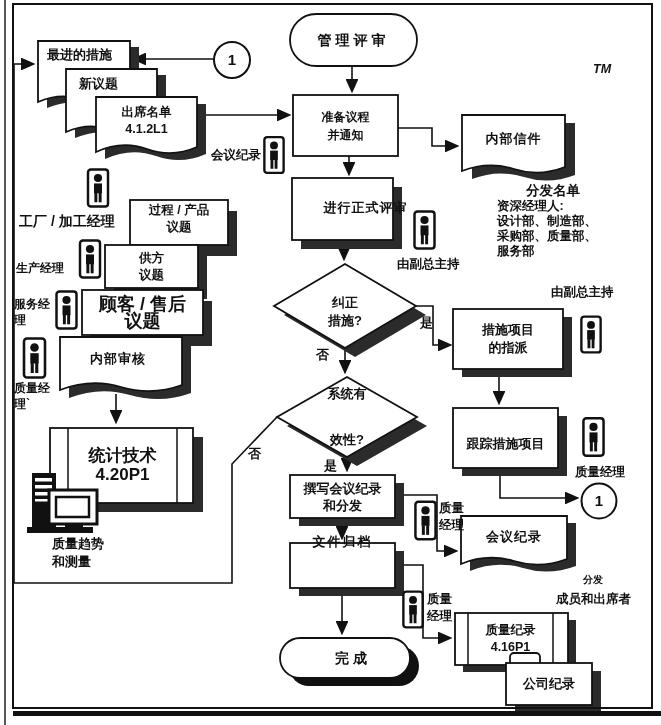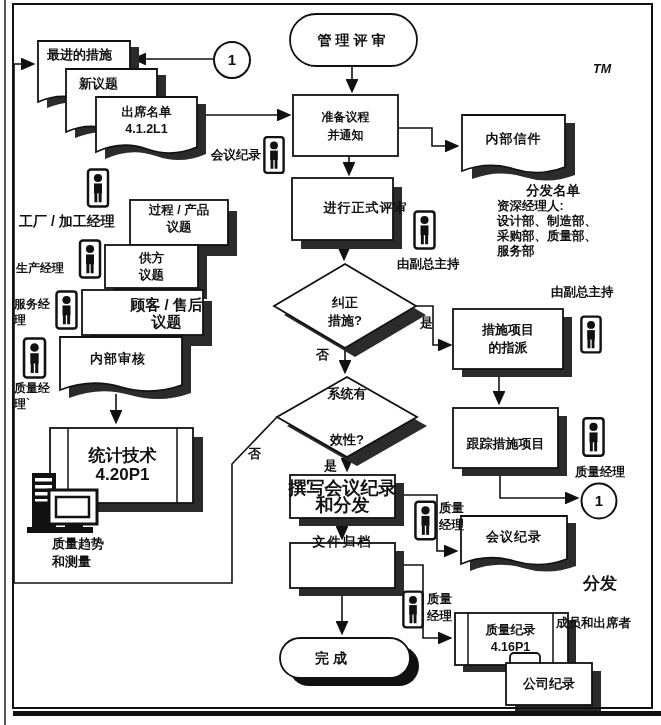--- a/index.html
+++ b/index.html
@@ -211,21 +211,21 @@
 </div>
 <div class="t" style="left:16px;top:261px;font-size:12px;">生产经理</div>
 <div class="t c" style="left:105px;top:245px;width:93px;height:43px;font-size:12.5px;line-height:17px;">
   <span>供方</span>
   <span>议题</span>
 </div>
 <div class="t" style="left:14px;top:296px;font-size:12px;line-height:16px;">
   <div>服务经</div>
   <div>理</div>
 </div>
-<div class="t c" style="left:82px;top:290px;width:121px;height:45px;font-size:15px;line-height:17px;margin-left:24px;">
+<div class="t c" style="left:82px;top:290px;width:121px;height:45px;font-size:18px;line-height:17px;">
   <span>顾客 / 售后</span>
   <span>议题</span>
 </div>
 <div class="t" style="left:90px;top:351px;font-size:13px;letter-spacing:1px;">内部审核</div>
 <div class="t" style="left:14px;top:381px;font-size:12px;line-height:15.5px;">
   <div>质量经</div>
   <div>理`</div>
 </div>
 
 <div class="t c" style="left:295px;top:282px;width:100px;height:48px;font-size:13px;line-height:18px;justify-content:flex-end;">
@@ -245,46 +245,46 @@
   <span>系统有</span>
   <span>效性?</span>
 </div>
 <div class="t" style="left:248px;top:446px;font-size:13px;">否</div>
 <div class="t" style="left:324px;top:458px;font-size:13px;">是</div>
 
 <div class="t c" style="left:453px;top:408px;width:105px;height:71px;font-size:13px;">跟踪措施项目</div>
 <div class="t" style="left:575px;top:465px;font-size:12.5px;">质量经理</div>
 <div class="t c" style="left:581px;top:483px;width:36px;height:36px;font-size:15px;">1</div>
 
-<div class="t c" style="left:290px;top:475px;width:105px;height:43px;font-size:18px;line-height:17px;text-align:center;">
+<div class="t c" style="left:290px;top:475px;width:105px;height:43px;font-size:13px;line-height:17px;text-align:center;">
   <span>撰写会议纪录</span>
   <span>和分发</span>
 </div>
 <div class="t" style="left:439px;top:500px;font-size:12.5px;line-height:17px;">
   <div>质量</div>
   <div>经理</div>
 </div>
 <div class="t c" style="left:461px;top:514px;width:106px;height:46px;font-size:13px;letter-spacing:1px;">会议纪录</div>
 
 <div class="t c" style="left:290px;top:519px;width:105px;height:45px;font-size:13px;letter-spacing:2px;">文件归档</div>
 <div class="t" style="left:427px;top:591px;font-size:12.5px;line-height:17px;">
   <div>质量</div>
   <div>经理</div>
 </div>
 
-<div class="t" style="left:583px;top:574px;font-size:17px;">分发</div>
-<div class="t" style="left:556px;top:592px;font-size:12.5px;margin-top:24px;">成员和出席者</div>
+<div class="t" style="left:583px;top:574px;font-size:10px;">分发</div>
+<div class="t" style="left:556px;top:592px;font-size:12.5px;">成员和出席者</div>
 
 <div class="t c" style="left:468px;top:615px;width:85px;height:48px;font-size:12.5px;line-height:17px;">
   <span>质量纪录</span>
   <span>4.16P1</span>
 </div>
 <div class="t c" style="left:506px;top:663px;width:86px;height:42px;font-size:13px;">公司纪录</div>
 
-<div class="t c" style="left:268px;top:638px;width:130px;height:40px;font-size:14px;letter-spacing:4px;">完成</div>
+<div class="t c" style="left:288px;top:638px;width:130px;height:40px;font-size:14px;letter-spacing:4px;">完成</div>
 
 <div class="t c" style="left:68px;top:430px;width:109px;height:70px;font-size:17px;line-height:19px;">
   <span>统计技术</span>
   <span>4.20P1</span>
 </div>
 <div class="t" style="left:52px;top:535px;font-size:13px;line-height:18px;">
   <div>质量趋势</div>
   <div>和测量</div>
 </div>
 

